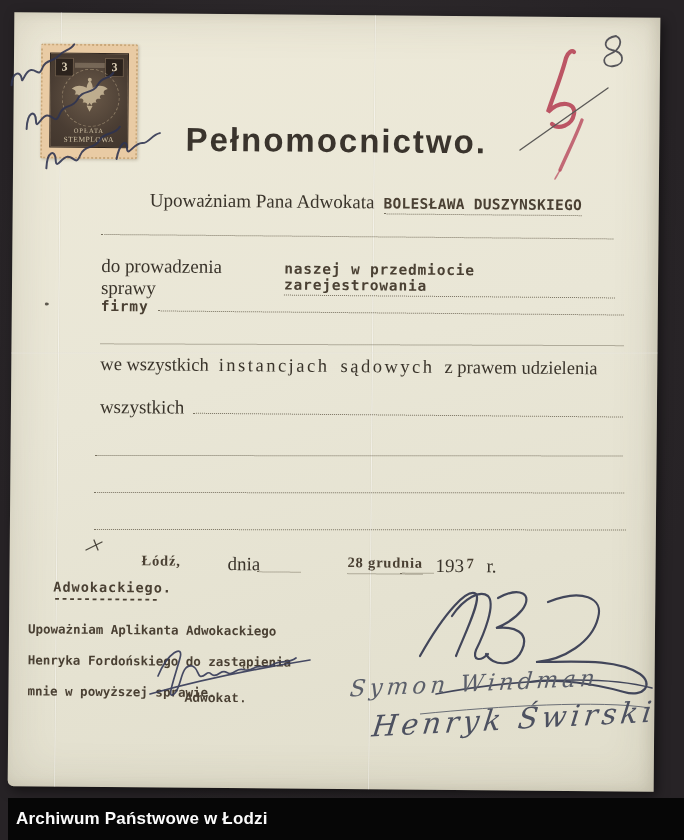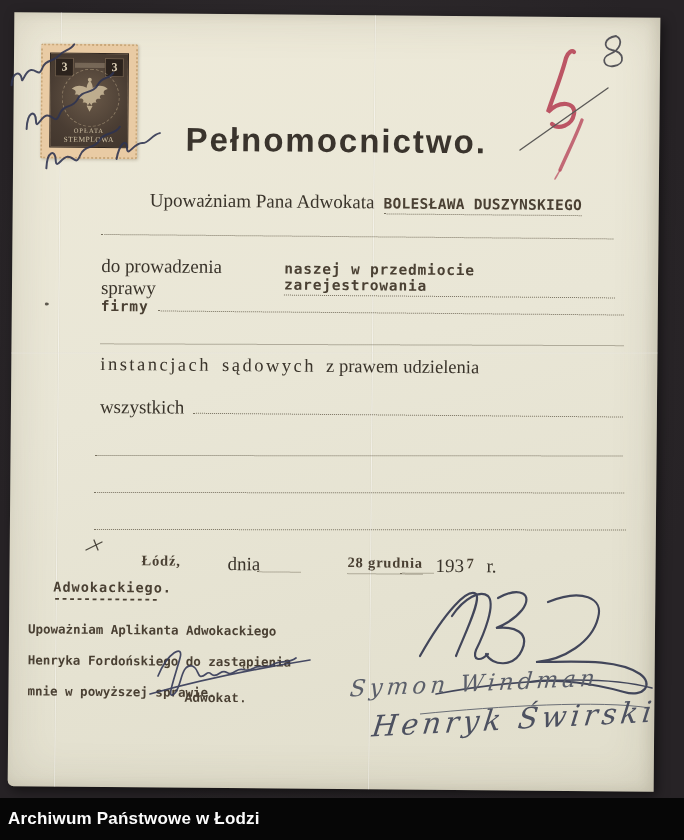--- a/index.html
+++ b/index.html
@@ -62,21 +62,21 @@
          display:flex;align-items:center;justify-content:center;border:1px solid #6b5a49;}
   .denom-l{left:4px;} .denom-r{right:4px;}
   .stamp-topband{position:absolute;top:9px;left:50%;width:30px;height:5px;margin-left:-15px;
                  background:rgba(215,198,168,.28);}
   .eagle{position:absolute;left:50%;top:44%;transform:translate(-50%,-50%);}
   .stamp-caption{position:absolute;bottom:3px;left:0;right:0;text-align:center;
                  color:#cfc1a4;font-family:"Liberation Serif",serif;line-height:1.25;}
   .stamp-caption .c1{font-size:6.5px;letter-spacing:1px;display:block;}
   .stamp-caption .c2{font-size:7.5px;letter-spacing:.5px;display:block;}
 
-  .archive-bar{position:absolute;left:0;right:0;bottom:0;height:42px;background:#060606;
+  .archive-bar{position:absolute;left:8px;right:0;bottom:0;height:42px;background:#060606;
                display:flex;align-items:center;padding-left:8px;z-index:10;}
   .archive-bar span{color:#fbfbfb;font-family:"Liberation Sans",sans-serif;
                     font-weight:bold;font-size:17px;letter-spacing:.2px;}
 </style>
 </head>
 <body>
 
 <div class="paper">
 
   <div class="crease-v" style="left:46px;"></div>
@@ -121,20 +121,21 @@
   </div>
 
   <div class="row" style="left:89px;top:279px;width:523px;">
     <span class="typed">firmy</span>
     <span class="fill"></span>
   </div>
 
   <div class="rule" style="left:89px;top:327px;width:523px;transform:rotate(-.3deg);"></div>
 
   <div class="row" style="left:89px;top:341px;gap:10px;">
+    <span class="printed" style="font-size:18.5px;">we wszystkich</span>
     <span class="printed spaced" style="font-size:18.5px;">instancjach sądowych</span>
     <span class="printed" style="font-size:18.5px;">z prawem udzielenia</span>
   </div>
 
   <div class="row" style="left:89px;top:381px;width:523px;">
     <span class="printed">wszystkich</span>
     <span class="fill"></span>
   </div>
 
   <div class="rule" style="left:84px;top:438px;width:528px;transform:rotate(-.45deg);"></div>

